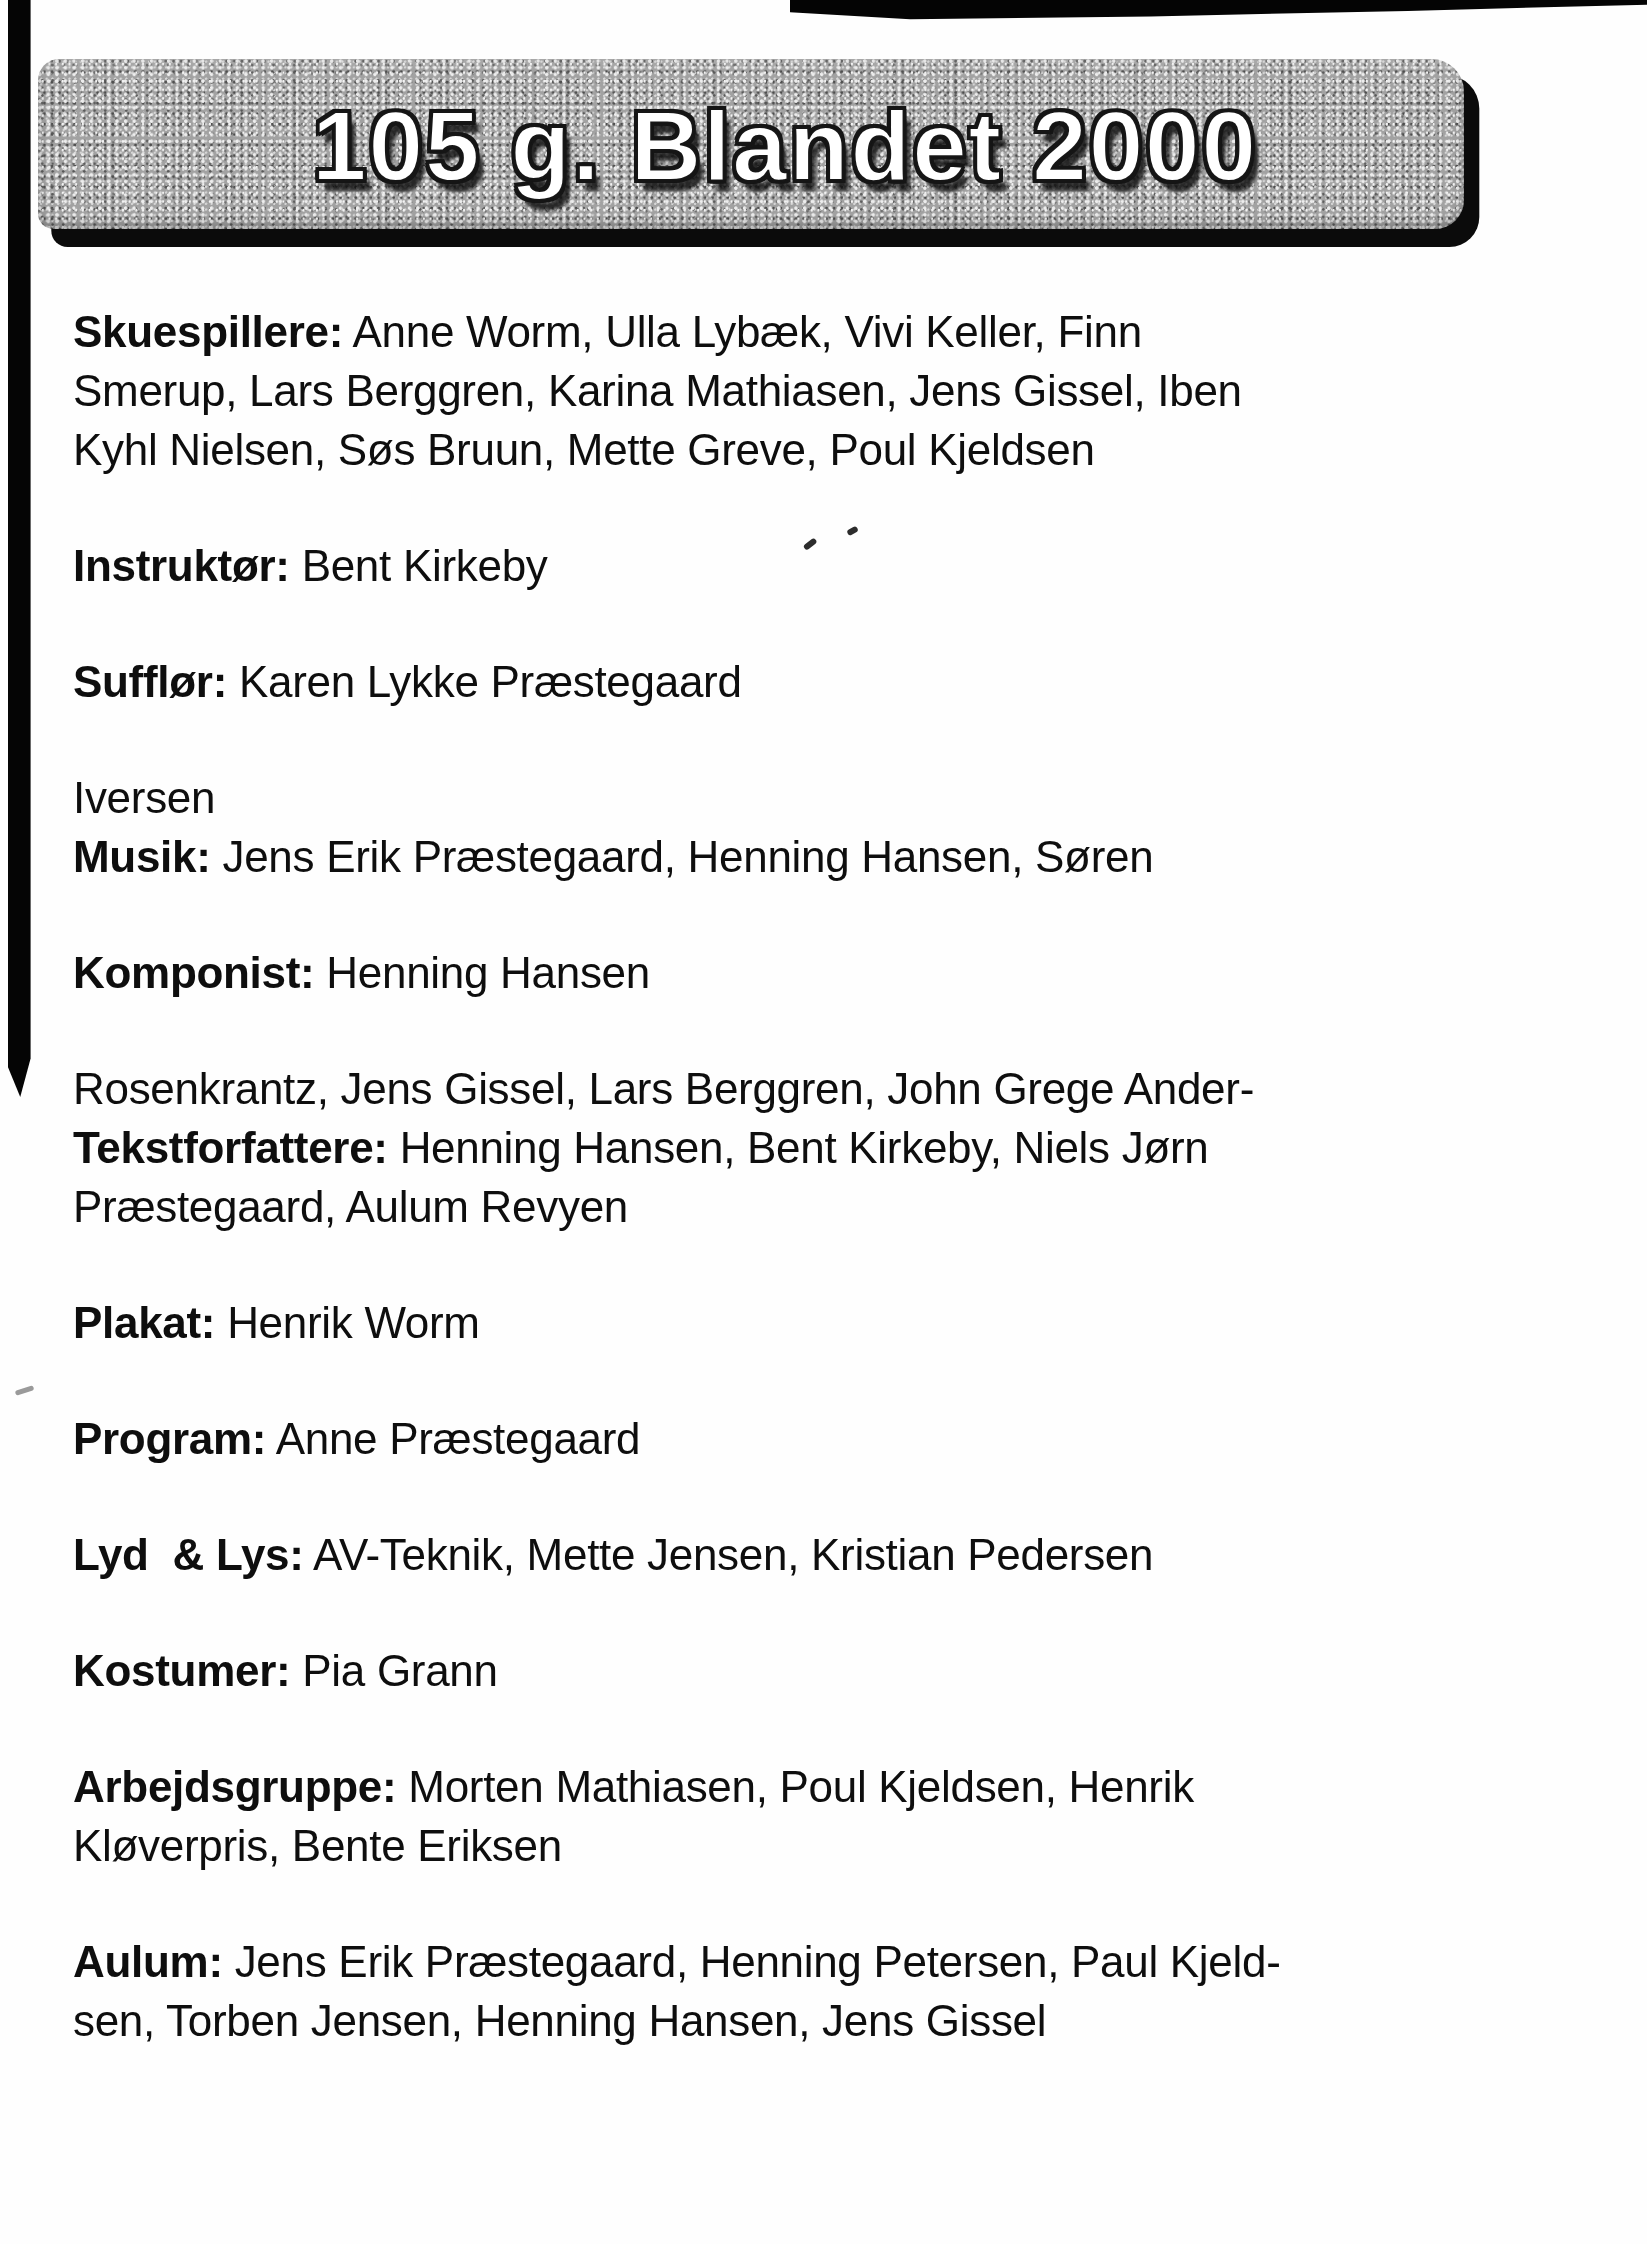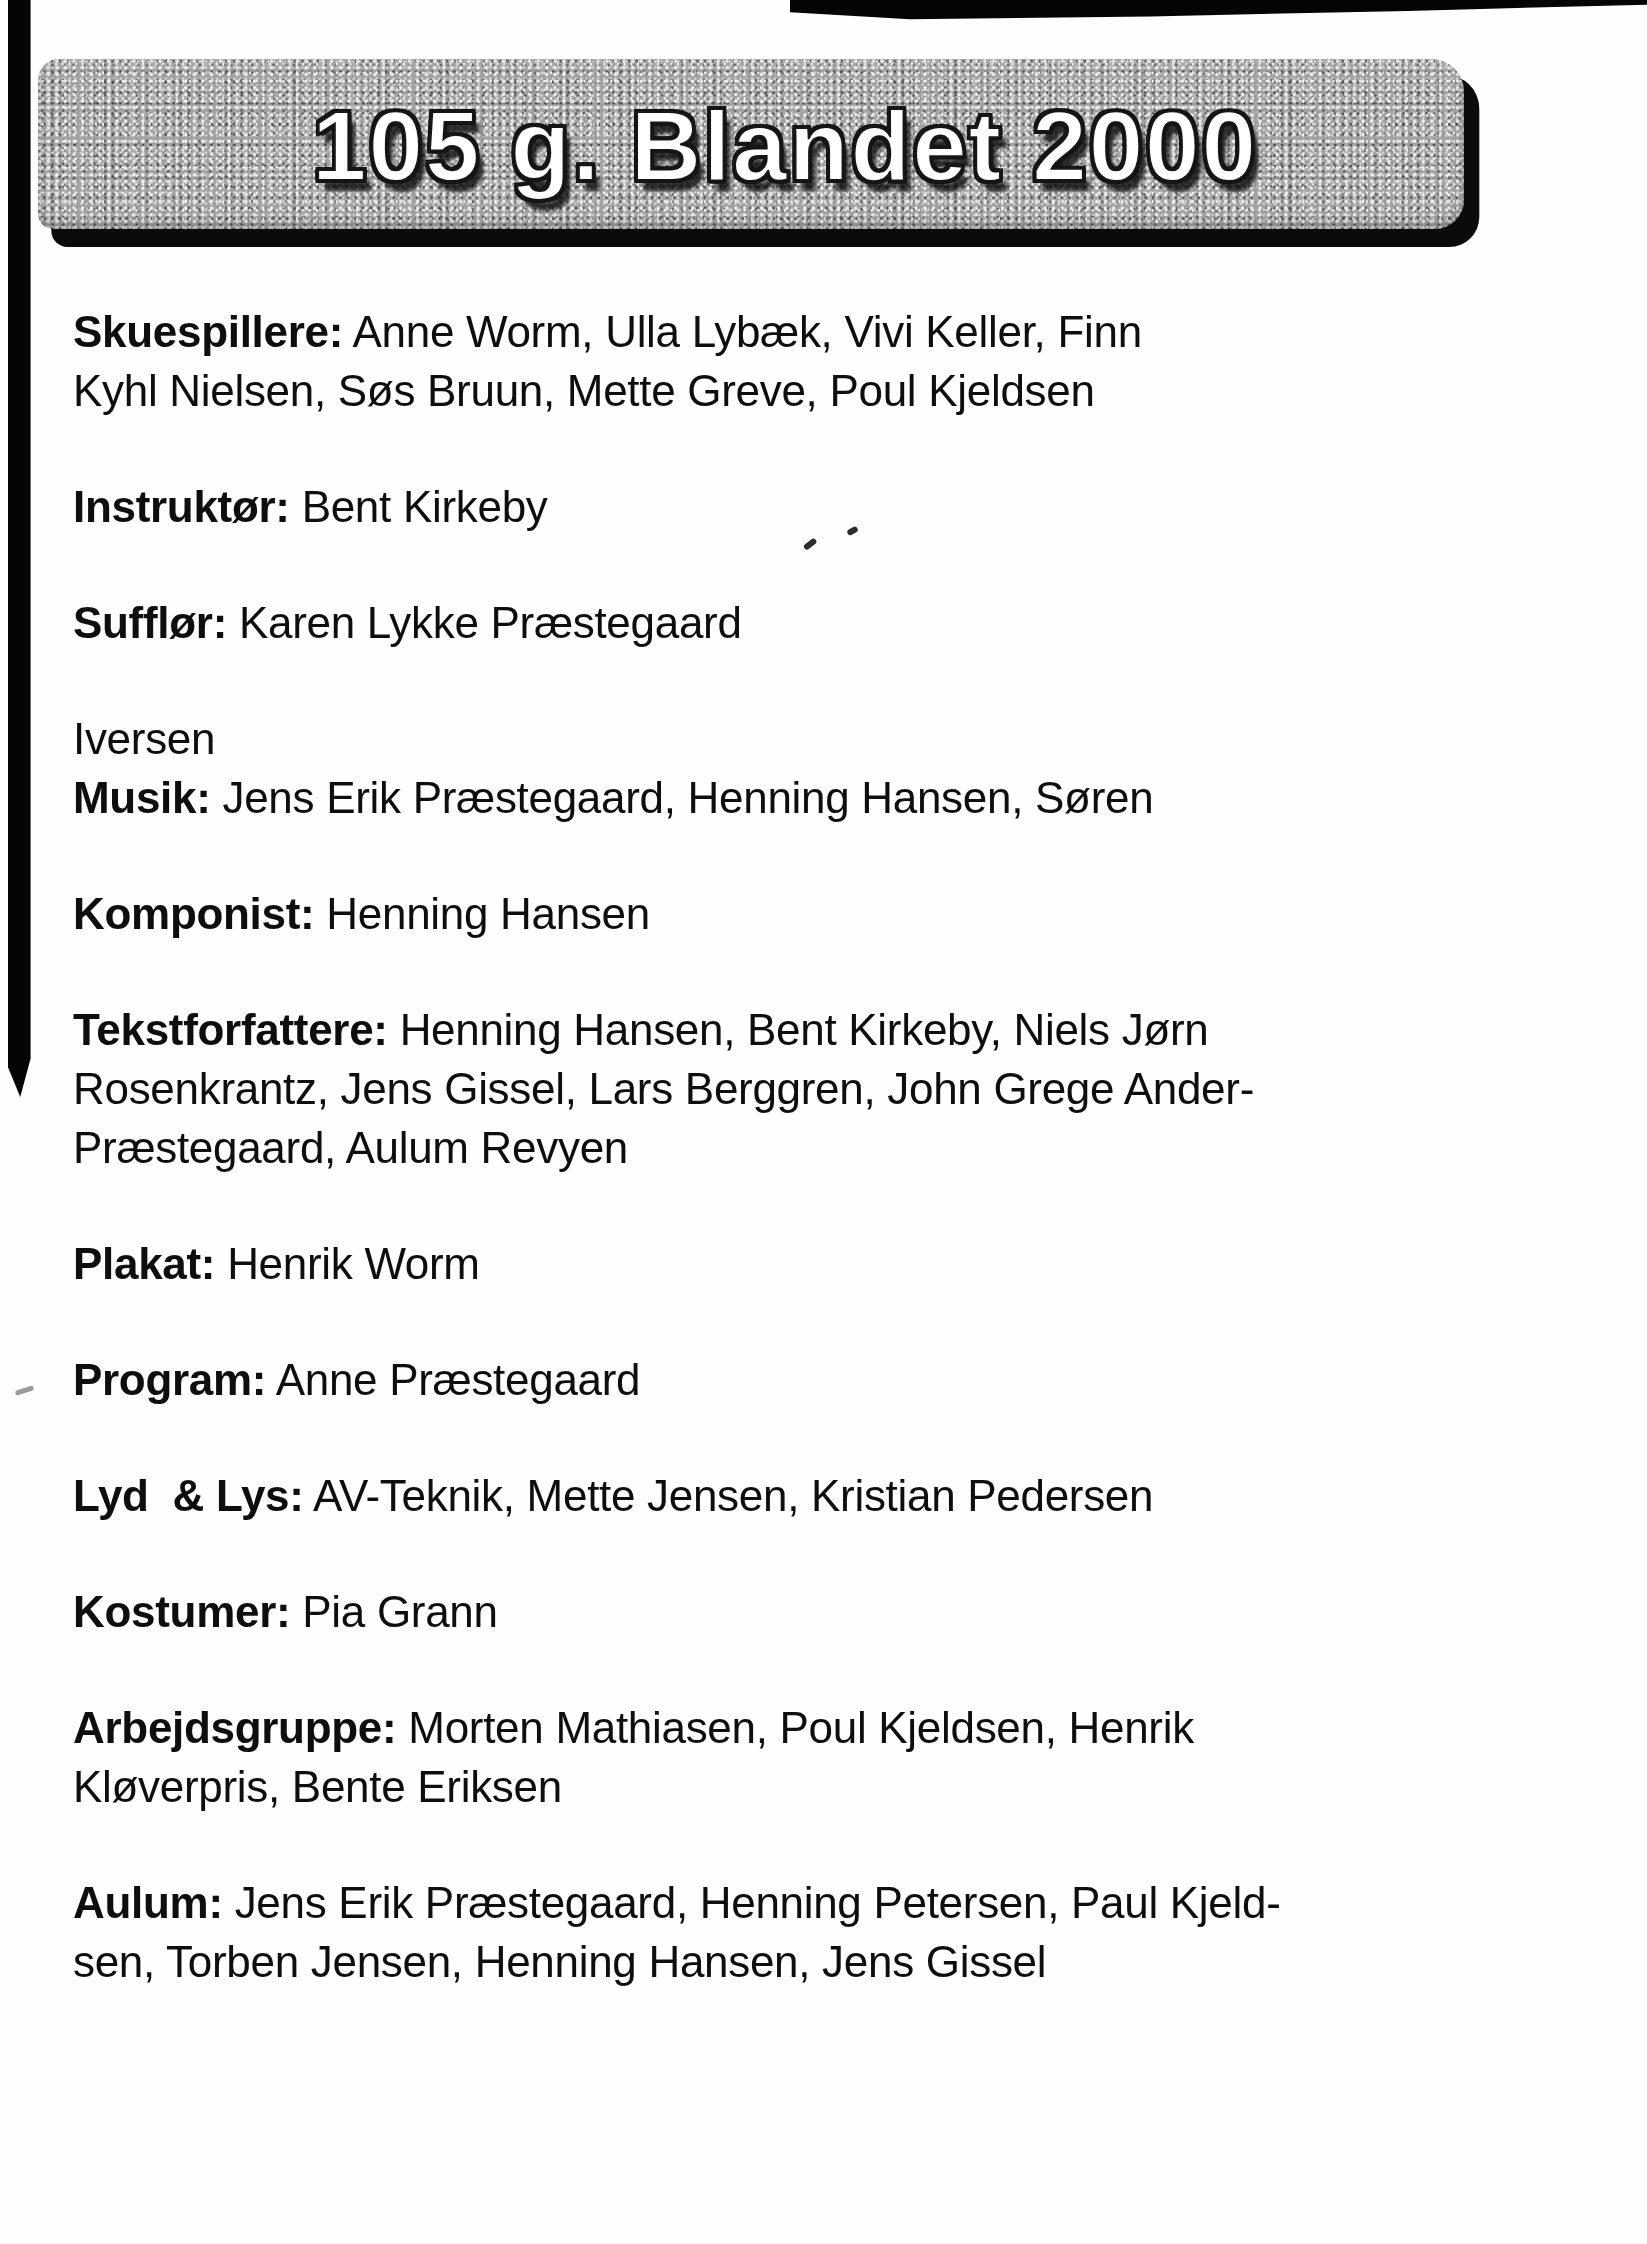--- a/index.html
+++ b/index.html
@@ -104,20 +104,21 @@
   <div class="speck speck-3"></div>
 
   <div class="banner">
     <div class="banner-title">105 g. Blandet 2000</div>
   </div>
 
   <div class="credits">
 
     <div class="credit">
       <div class="line"><span class="lbl">Skuespillere:</span> <span class="val">Anne Worm, Ulla Lybæk, Vivi Keller, Finn</span></div>
+      <div class="line"><span class="val">Smerup, Lars Berggren, Karina Mathiasen, Jens Gissel, Iben</span></div>
       <div class="line"><span class="val">Kyhl Nielsen, Søs Bruun, Mette Greve, Poul Kjeldsen</span></div>
     </div>
 
     <div class="credit">
       <div class="line"><span class="lbl">Instruktør:</span> <span class="val">Bent Kirkeby</span></div>
     </div>
 
     <div class="credit">
       <div class="line"><span class="lbl">Sufflør:</span> <span class="val">Karen Lykke Præstegaard</span></div>
     </div>
@@ -125,22 +126,22 @@
     <div class="credit">
       <div class="line"><span class="val">Iversen</span></div>
       <div class="line"><span class="lbl">Musik:</span> <span class="val">Jens Erik Præstegaard, Henning Hansen, Søren</span></div>
     </div>
 
     <div class="credit">
       <div class="line"><span class="lbl">Komponist:</span> <span class="val">Henning Hansen</span></div>
     </div>
 
     <div class="credit">
+      <div class="line"><span class="val">Rosenkrantz, Jens Gissel, Lars Berggren, John Grege Ander-</span></div>
       <div class="line"><span class="lbl">Tekstforfattere:</span> <span class="val">Henning Hansen, Bent Kirkeby, Niels Jørn</span></div>
-      <div class="line"><span class="val">Rosenkrantz, Jens Gissel, Lars Berggren, John Grege Ander-</span></div>
       <div class="line"><span class="val">Præstegaard, Aulum Revyen</span></div>
     </div>
 
     <div class="credit">
       <div class="line"><span class="lbl">Plakat:</span> <span class="val">Henrik Worm</span></div>
     </div>
 
     <div class="credit">
       <div class="line"><span class="lbl">Program:</span> <span class="val">Anne Præstegaard</span></div>
     </div>

